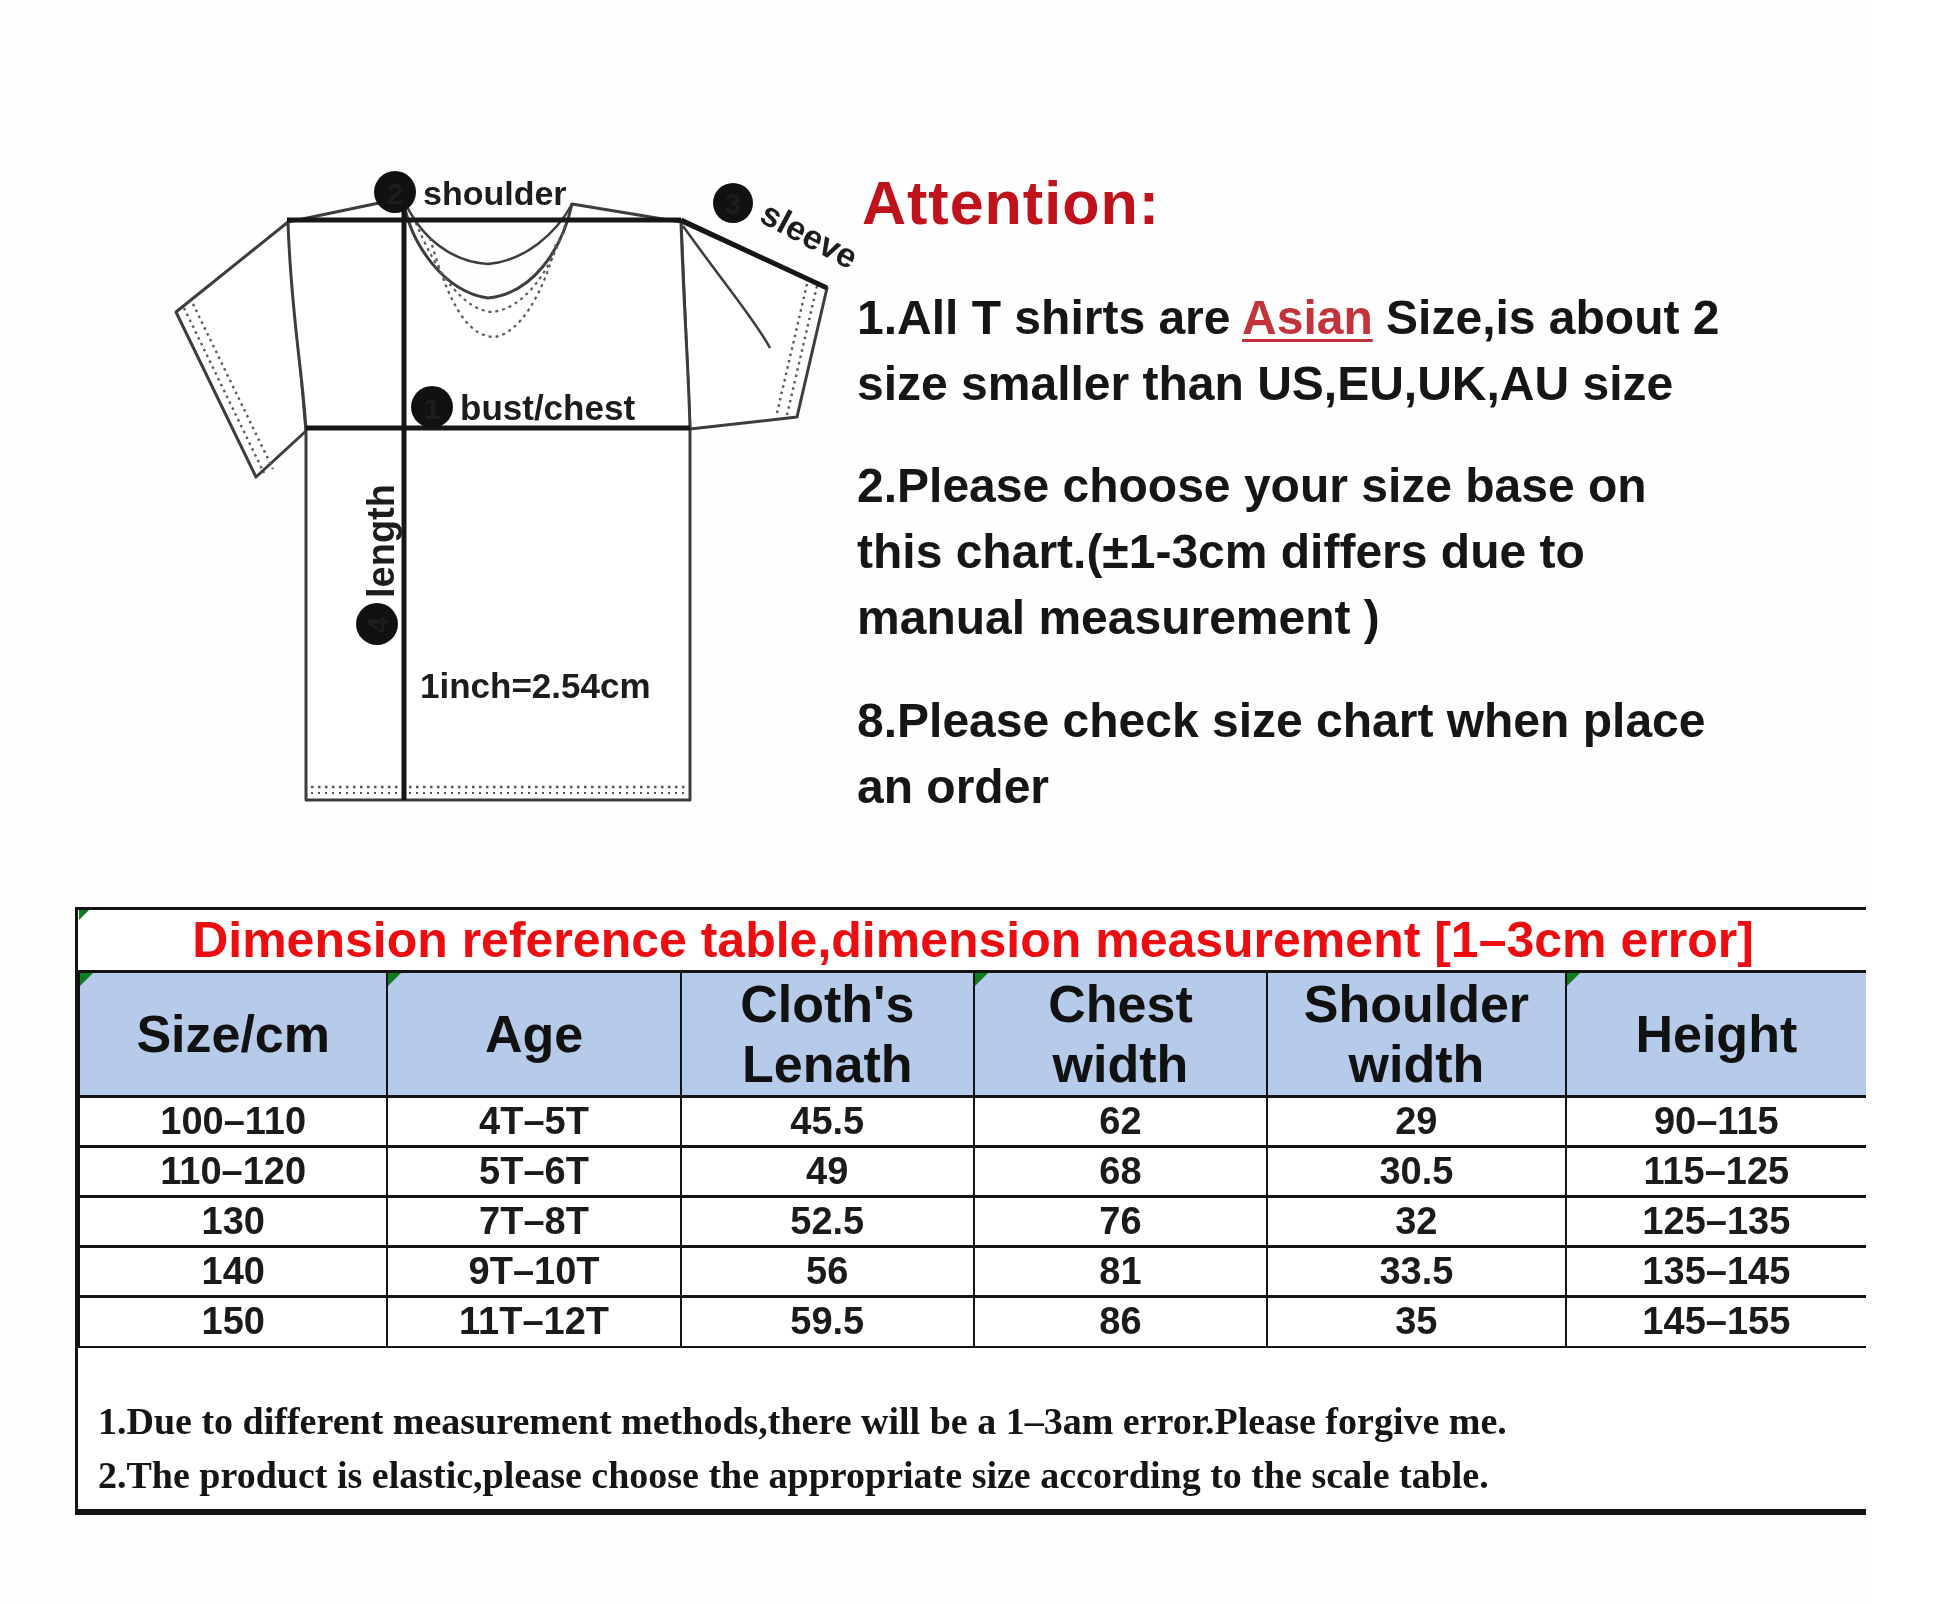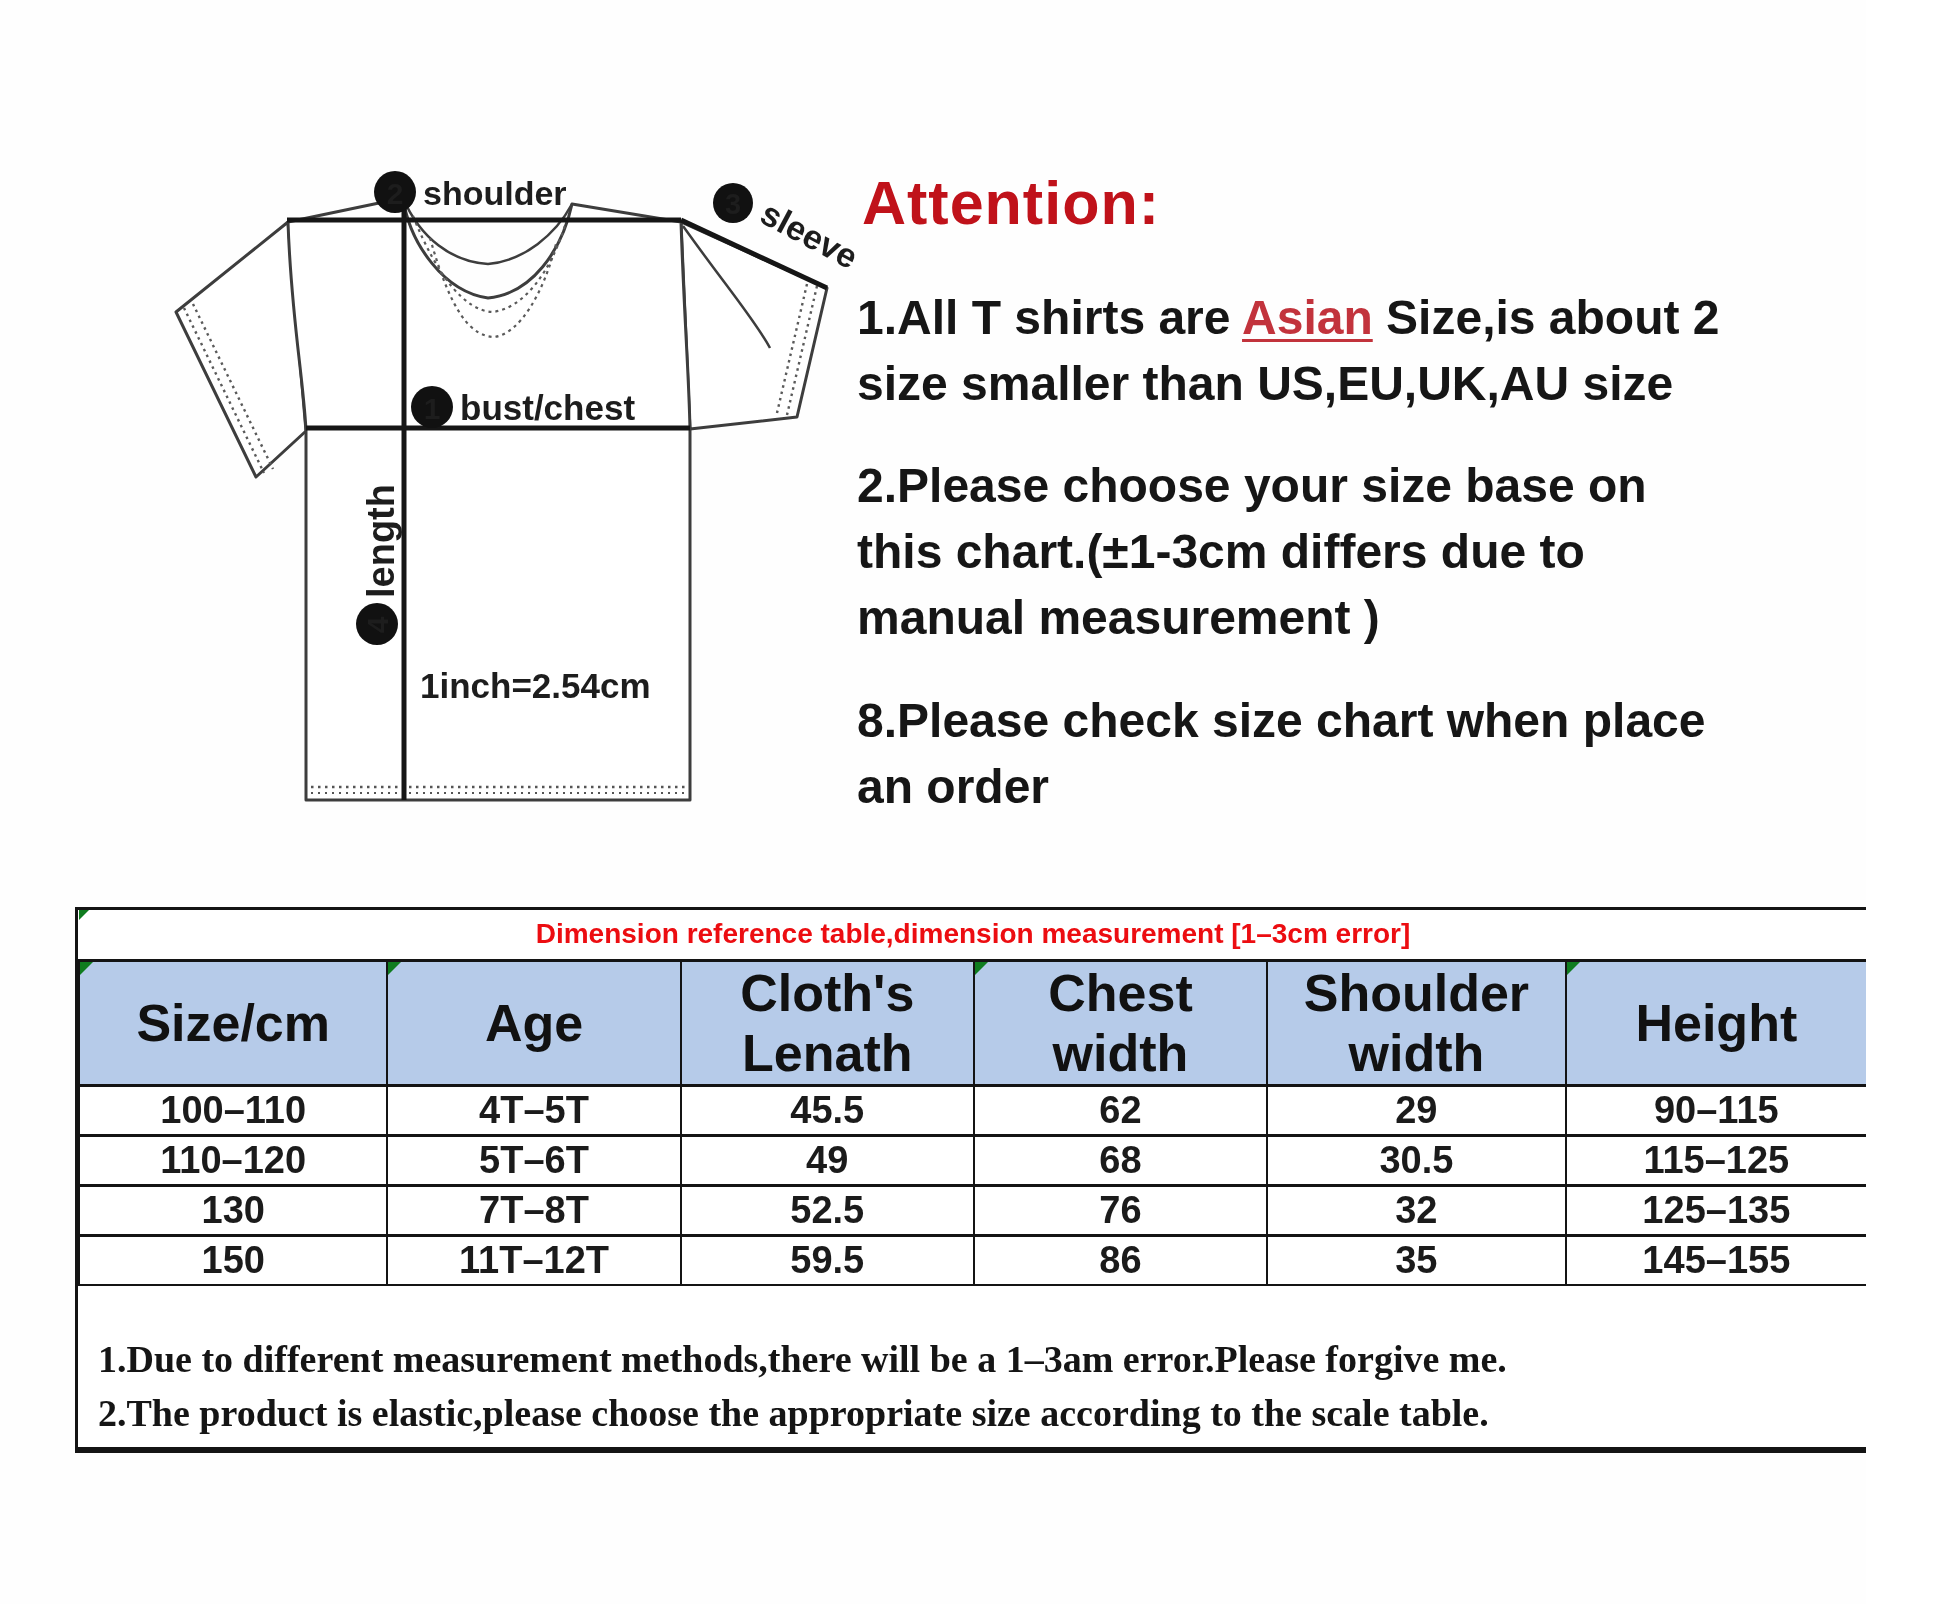--- a/index.html
+++ b/index.html
@@ -35,21 +35,21 @@
   
   .size-table-wrap {
     position:absolute; left:75px; top:907px; width:1796px;
     border:3px solid #141414; border-bottom-width:6px;
     background:#ffffff; box-sizing:border-box;
   }
   table.size-table { width:100%; border-collapse:collapse; table-layout:fixed; }
   .size-table td, .size-table th { box-sizing:border-box; overflow:hidden; }
   .title-cell {
     position:relative; height:50px; text-align:center;
-    color:#ec0d11; font-size:28px;
+    color:#ec0d11; font-size:50px;
     border-bottom:3px solid #141414;
   }
   .size-table th {
     position:relative; height:50px; background:#b6cbe9;
     color:#111; font-size:52px; 
     border:2px solid #141414; border-bottom-width:3px;
   }
   .size-table td.data {
     height:50px; text-align:center; font-size:38px;
     border:2px solid #141414; border-top-width:3px;
@@ -200,20 +200,28 @@
         </tr>
         <tr>
           <td class="data">130</td>
           <td class="data">7T–8T</td>
           <td class="data">52.5</td>
           <td class="data">76</td>
           <td class="data">32</td>
           <td class="data">125–135</td>
         </tr>
         <tr>
+          <td class="data">140</td>
+          <td class="data">9T–10T</td>
+          <td class="data">56</td>
+          <td class="data">81</td>
+          <td class="data">33.5</td>
+          <td class="data">135–145</td>
+        </tr>
+        <tr>
           <td class="data">150</td>
           <td class="data">11T–12T</td>
           <td class="data">59.5</td>
           <td class="data">86</td>
           <td class="data">35</td>
           <td class="data">145–155</td>
         </tr>
       </tbody>
     </table>
 

